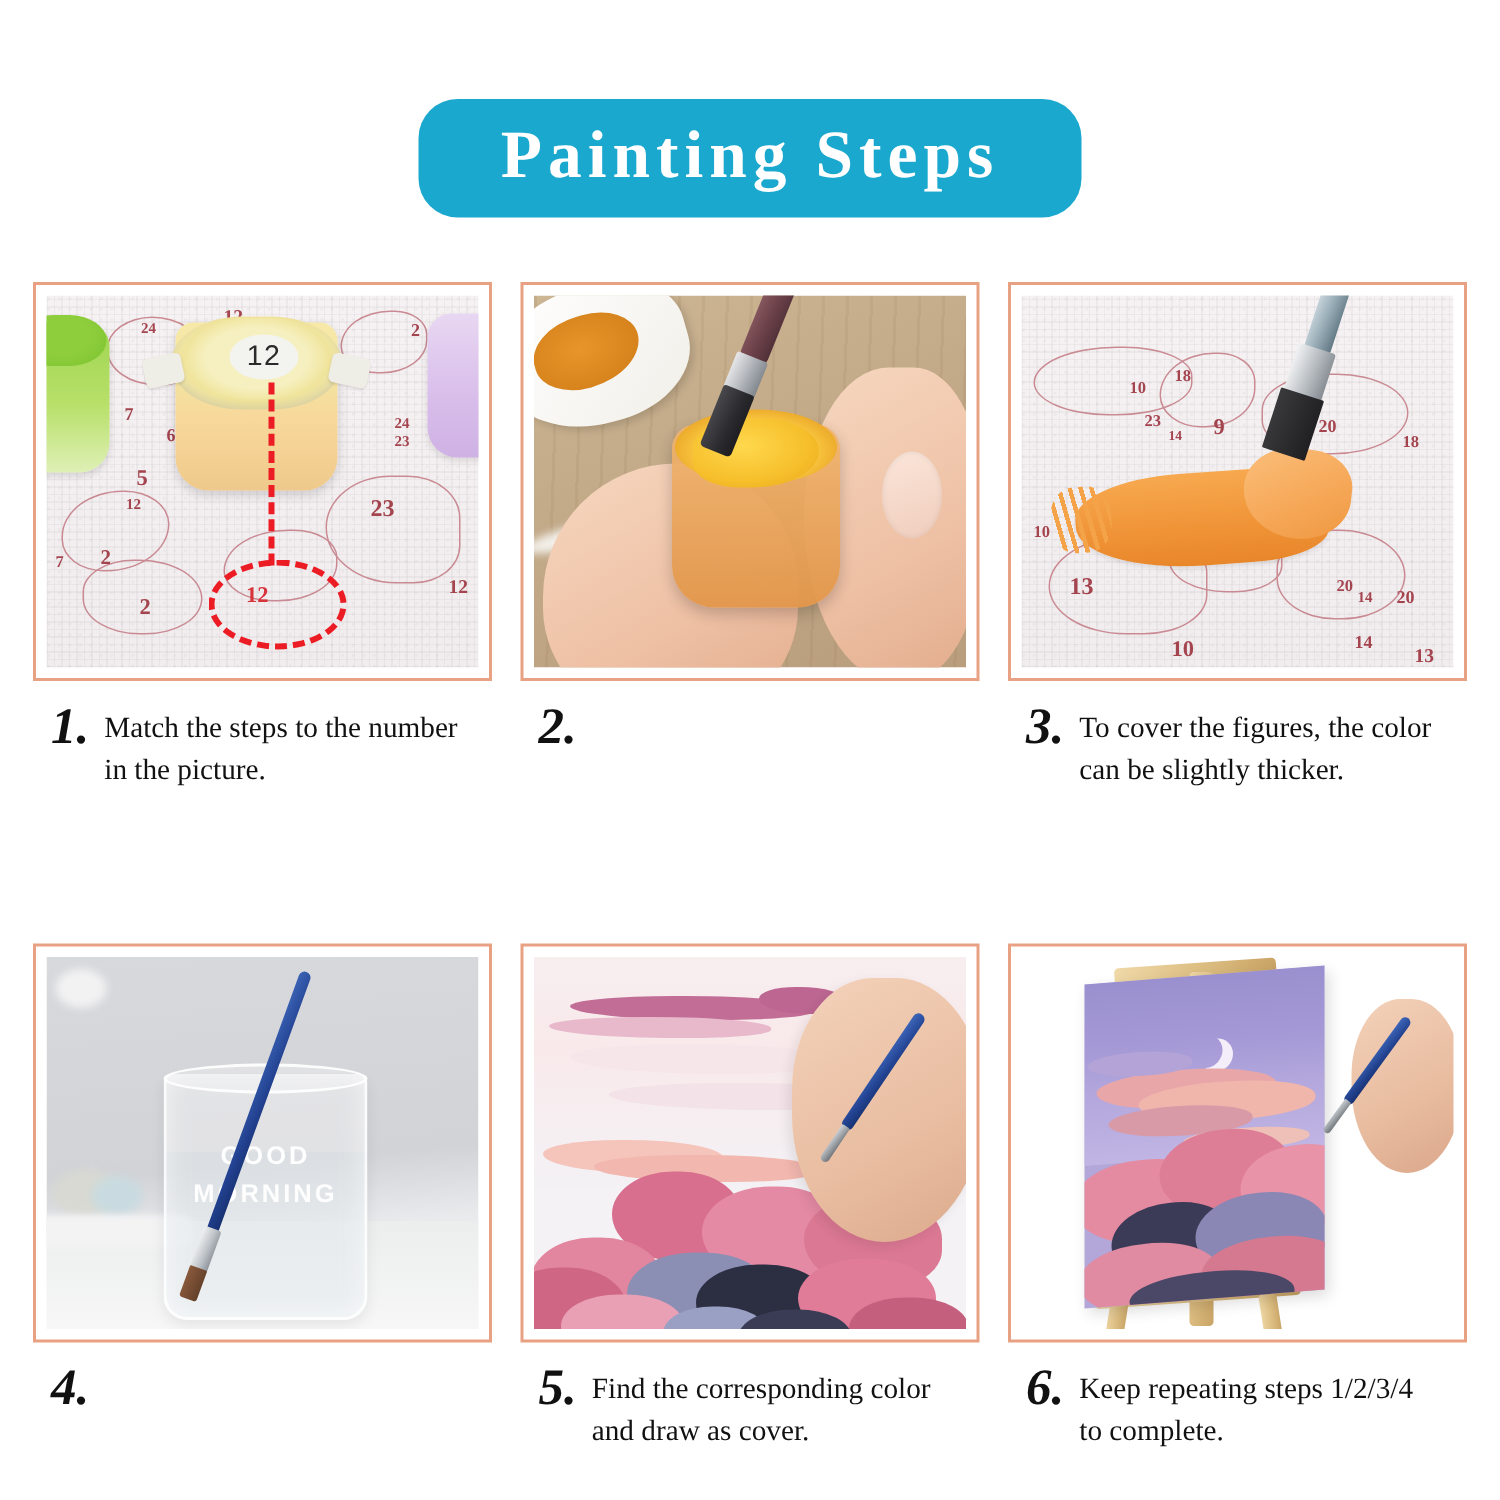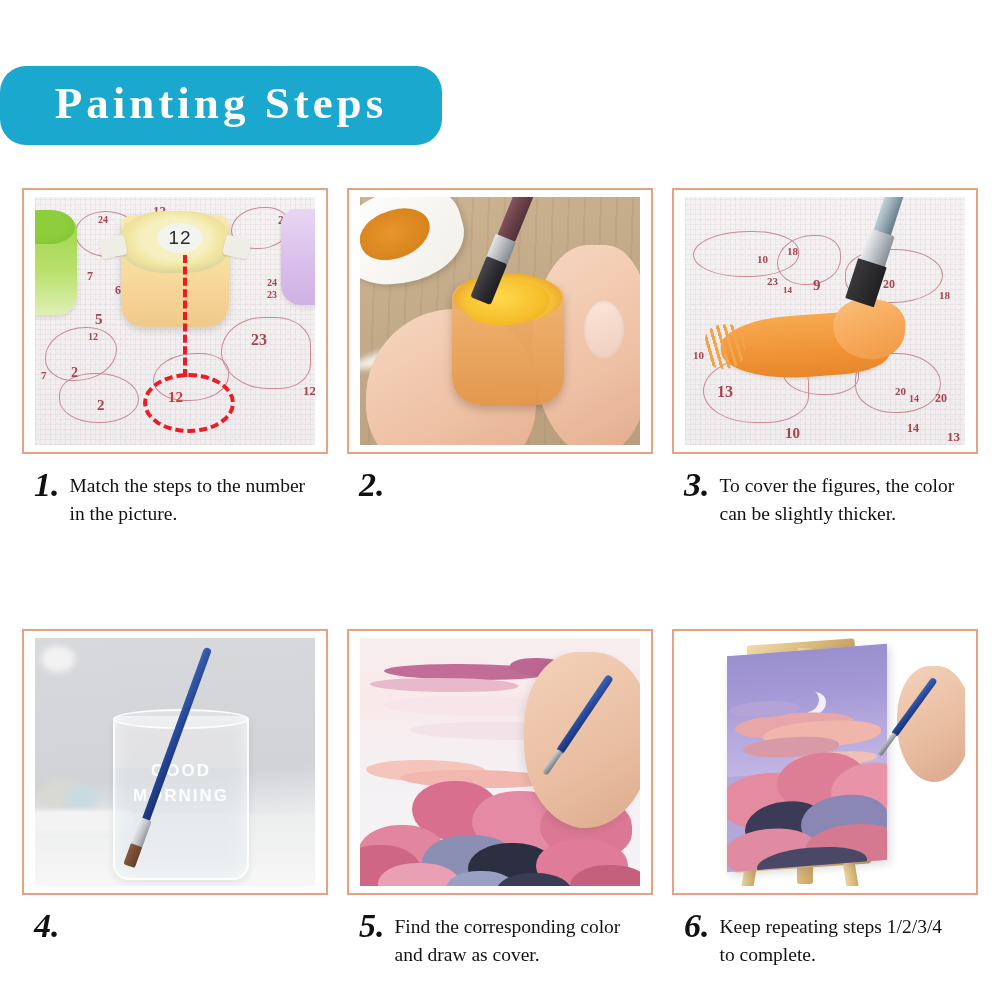--- a/index.html
+++ b/index.html
@@ -7,21 +7,21 @@
     width:1000px;height:1000px;
     background:#ffffff;
     font-family:"Liberation Serif", serif;
     overflow:hidden;
     position:relative;
   }
 
   
   .header-wrap{
     position:absolute;left:0;top:66px;width:1000px;
-    display:flex;justify-content:flex-start;
+    display:flex;justify-content:center;
   }
   .header-pill{
     background:#1ba8ce;
     border-radius:26px;
     padding:14px 46px 18px 46px;
     min-width:350px;
     text-align:center;
   }
   .header-title{
     color:#ffffff;
@@ -47,22 +47,22 @@
 
   .photo-frame{
     width:306px;height:266px;
     border:2px solid #e9a184;
     background:#ffffff;
     padding:0;
     box-sizing:border-box;
     display:flex;align-items:center;justify-content:center;
   }
   .photo{
-    width:260px;height:248px;
-    overflow:hidden;position:relative;padding-left:20px;
+    width:288px;height:248px;
+    overflow:hidden;position:relative;
   }
 
   
   .caption{
     display:flex;align-items:flex-start;
     margin-top:18px;padding-left:12px;
   }
   .step-num{
     font-family:"Liberation Serif", serif;
     font-size:34px;font-weight:bold;font-style:italic;

